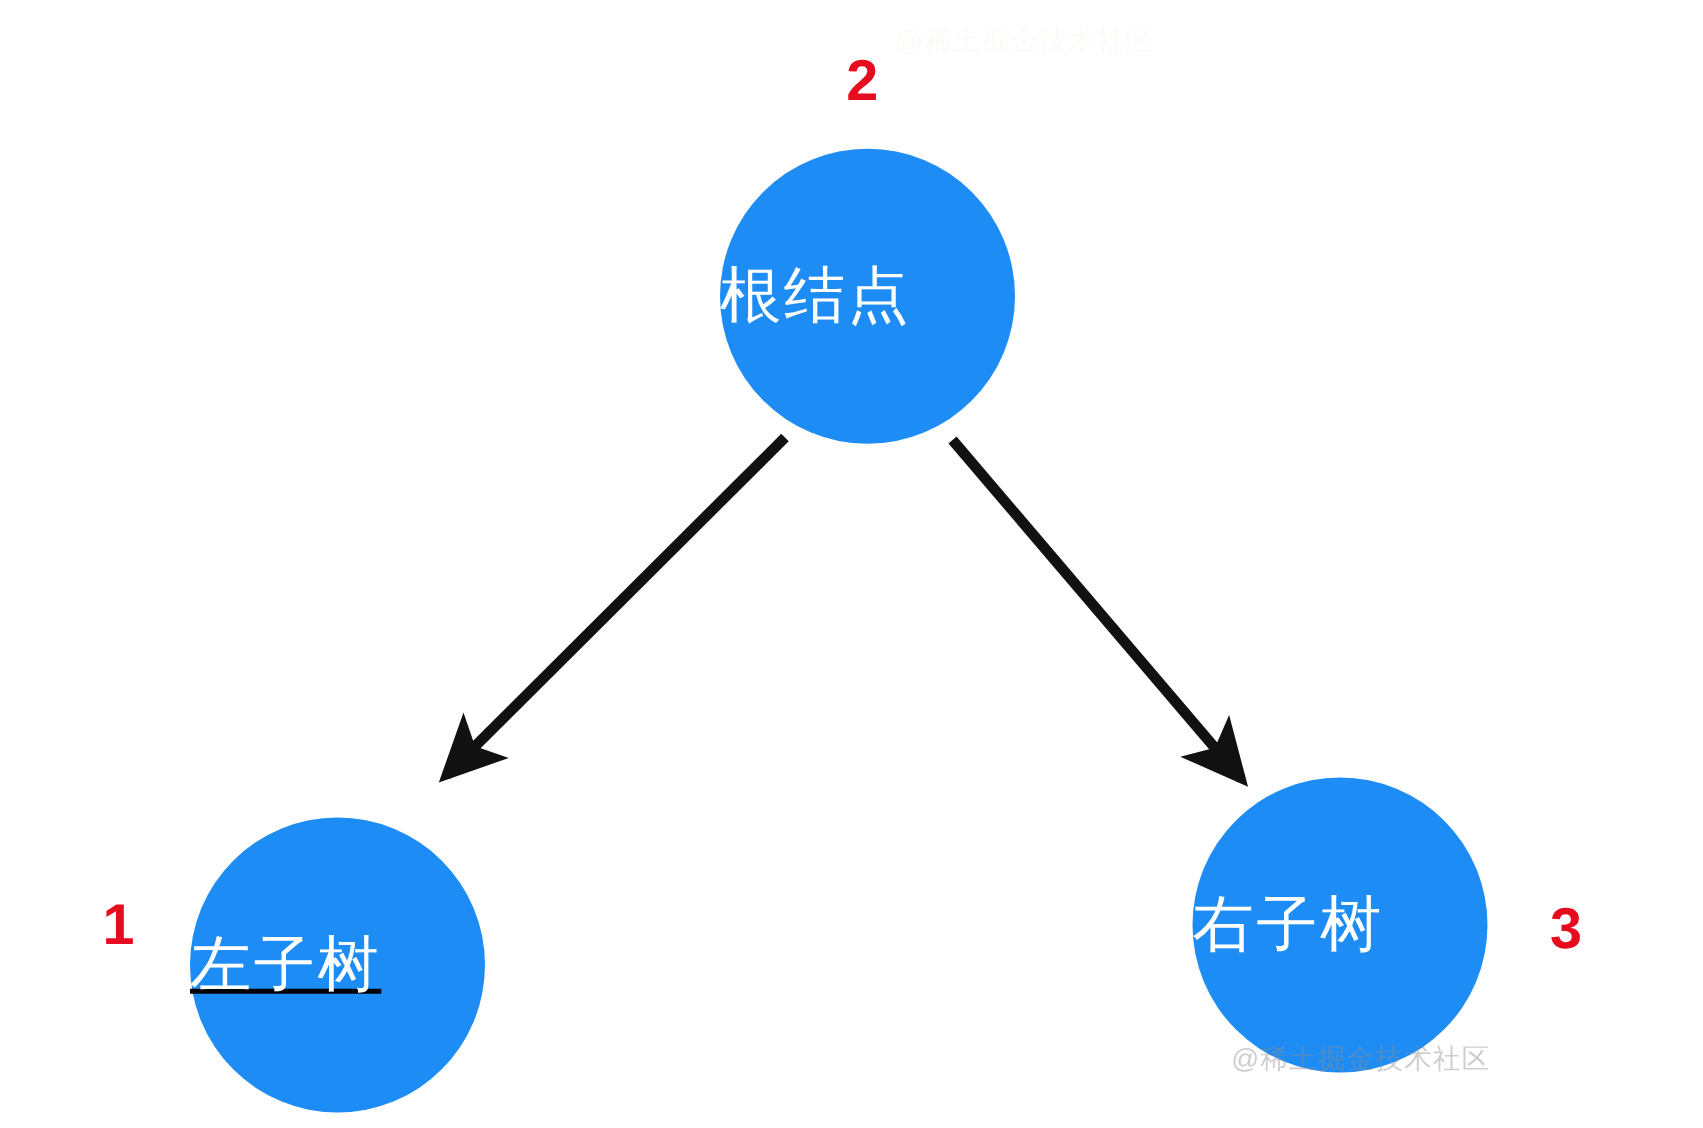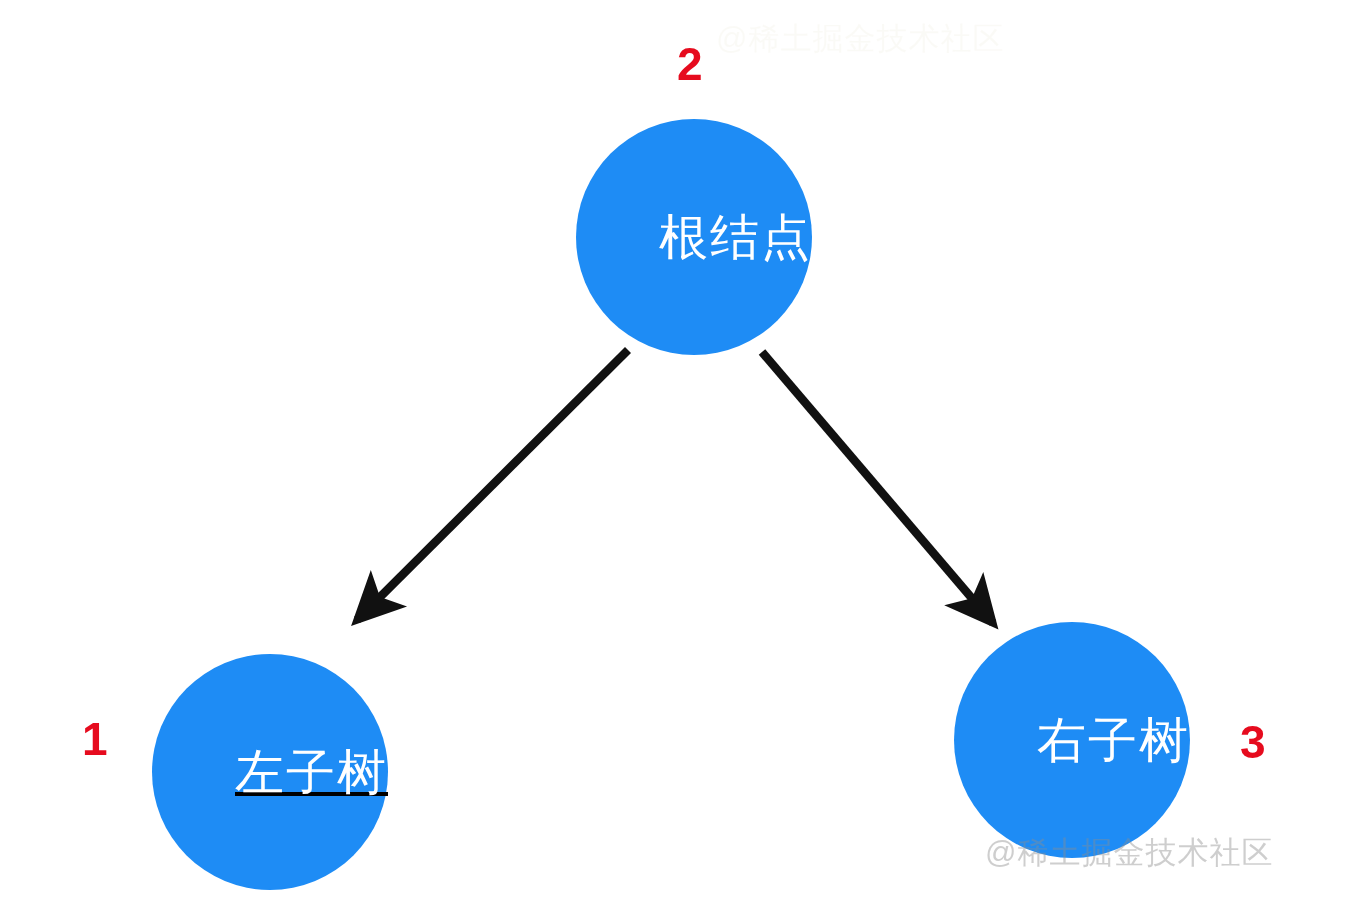--- a/index.html
+++ b/index.html
@@ -26,21 +26,21 @@
     top: 0;
     width: 1362px;
     height: 902px;
   }
   .node {
     position: absolute;
     border-radius: 50%;
     background: #1e8cf5;
     display: flex;
     align-items: center;
-    justify-content: flex-end;
+    justify-content: flex-start;
     box-sizing: border-box;
   }
   .node-label {
     color: #ffffff;
     font-size: 49px;
     font-weight: 400;
     letter-spacing: 2px;
     line-height: 1;
     white-space: nowrap;
     user-select: none;
@@ -50,21 +50,21 @@
     color: #e60b1e;
     font-size: 46px;
     font-weight: bold;
     line-height: 1;
     user-select: none;
   }
   .watermark {
     position: absolute;
     color: #8d8d8d;
     opacity: 0.42;
-    font-size: 31px;
+    font-size: 22px;
     letter-spacing: 1px;
     white-space: nowrap;
     user-select: none;
     pointer-events: none;
   }
   .watermark.faint {
     opacity: 0.07;
     color: #c9bc92;
   }
   

